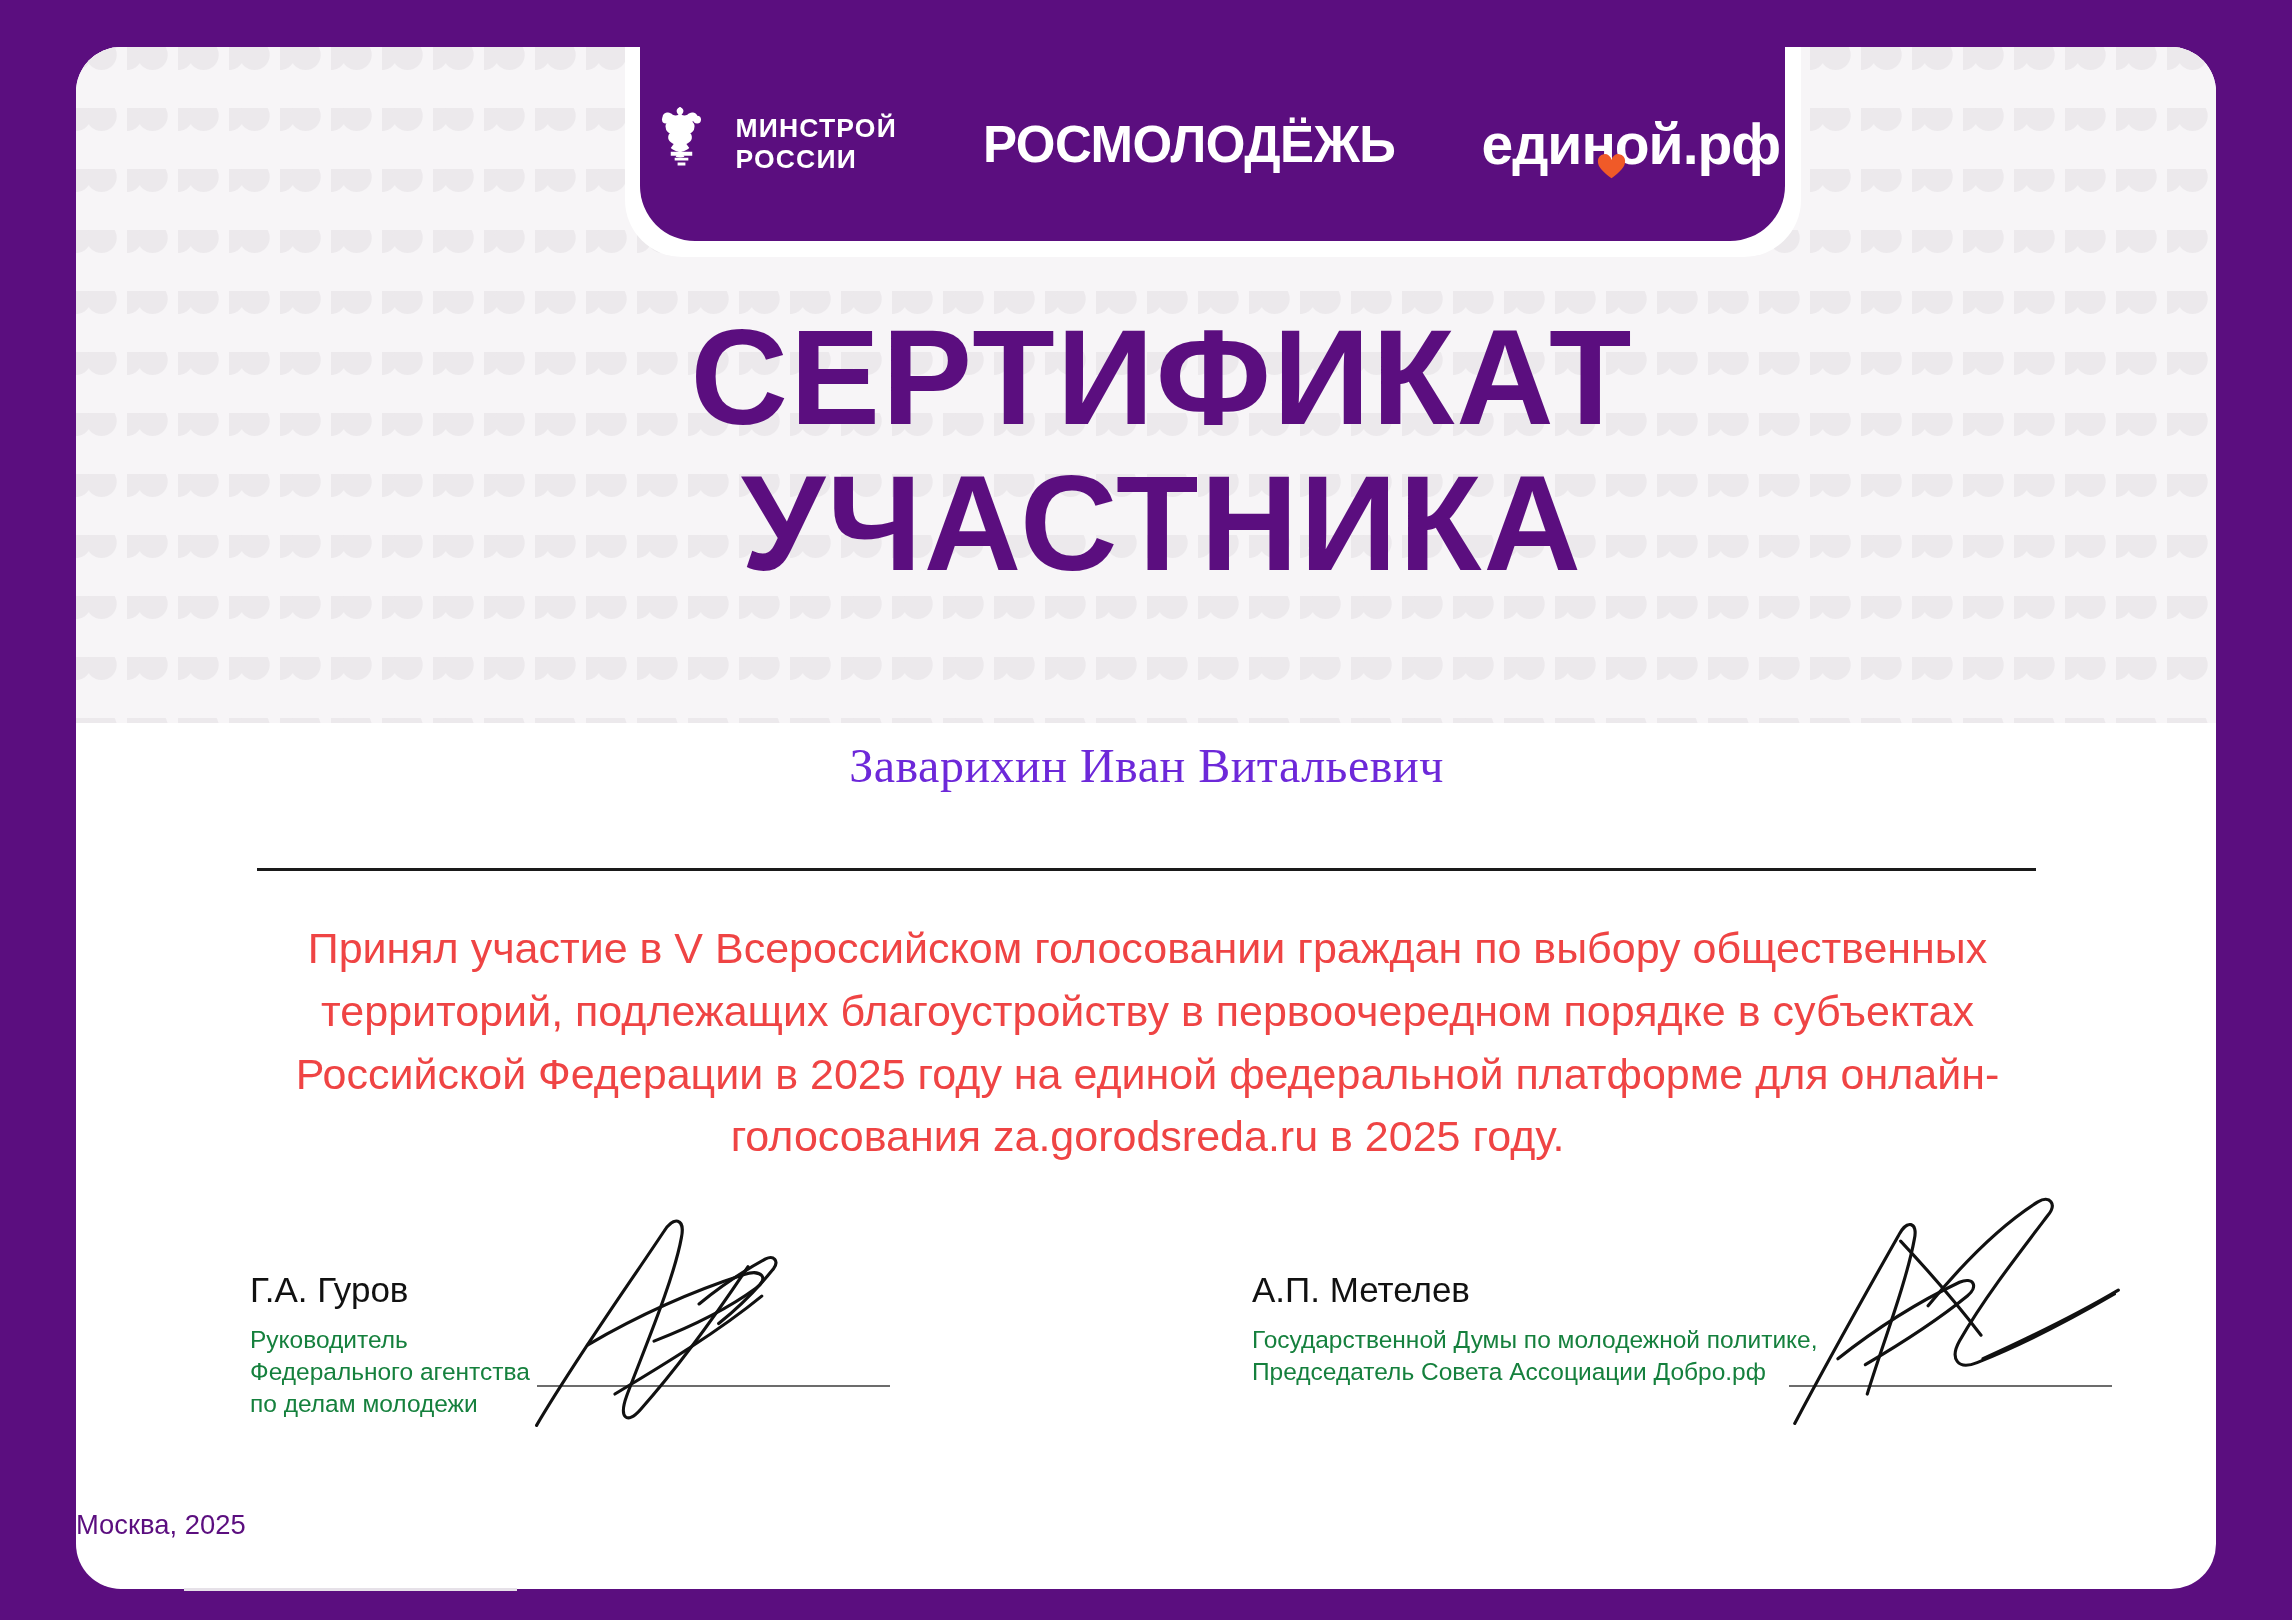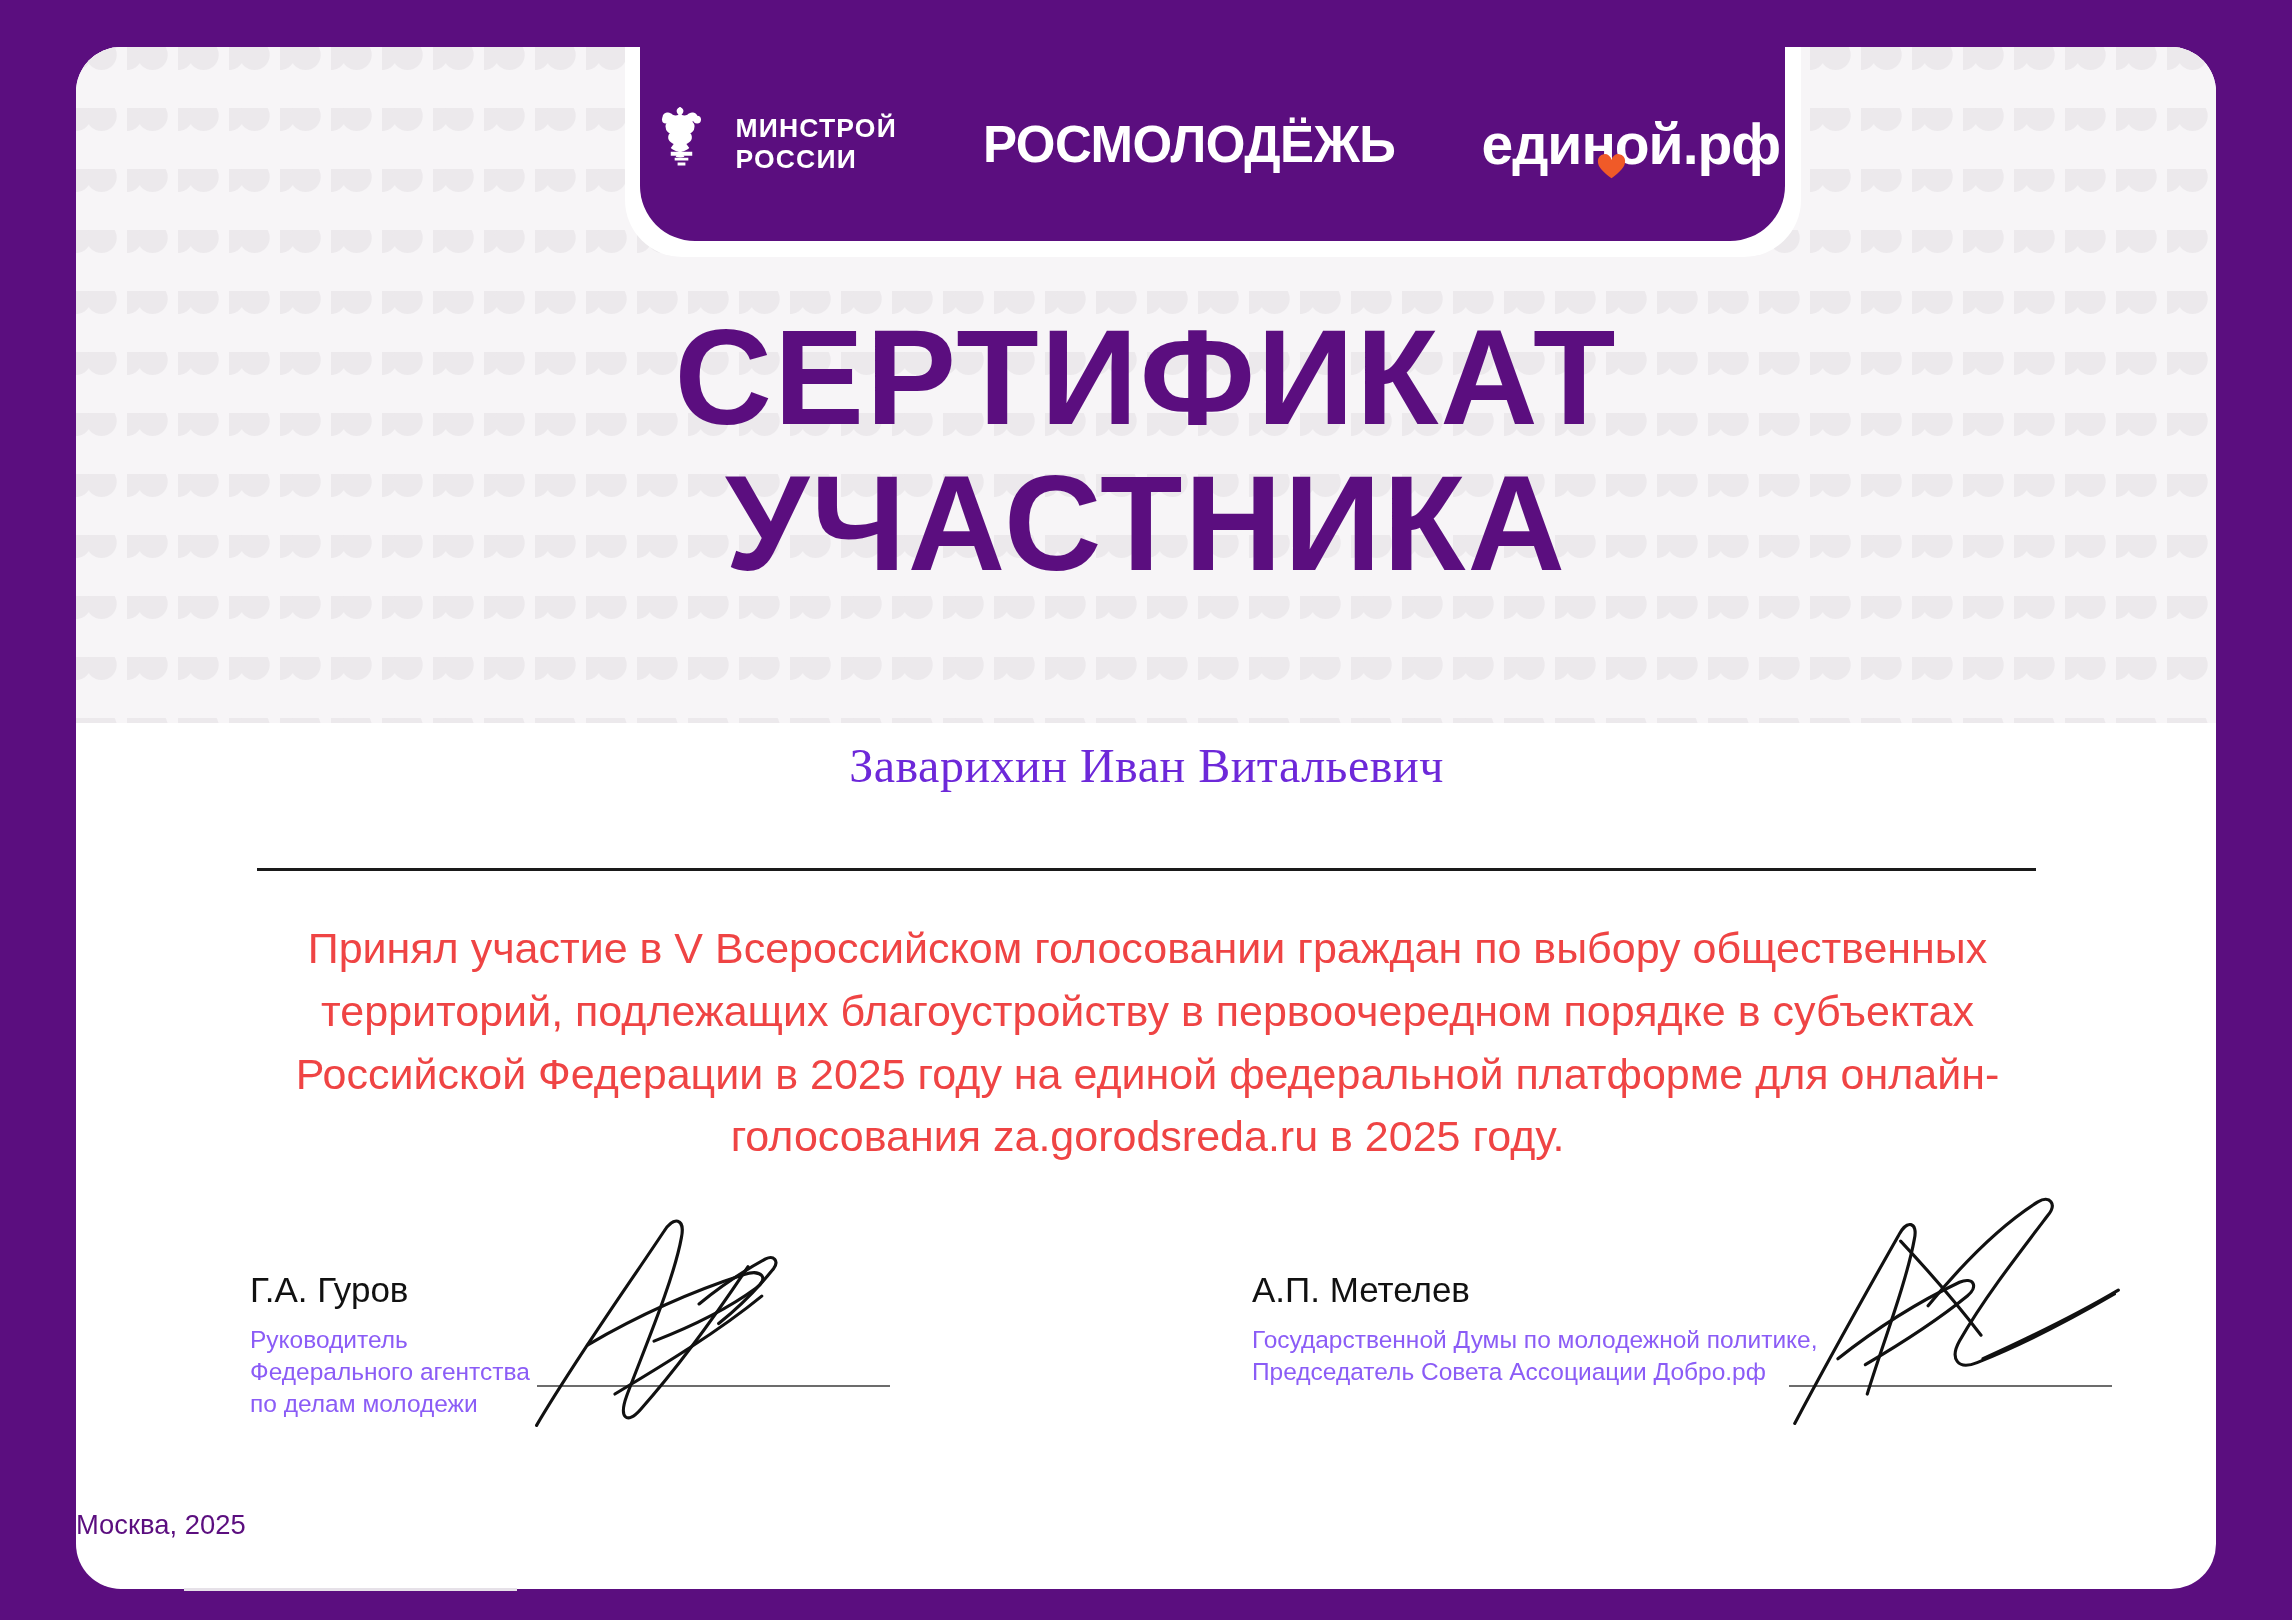--- a/index.html
+++ b/index.html
@@ -127,21 +127,21 @@
     position: absolute;
     left: 116px;
     top: 43px;
     width: 29px;
     height: 25.5px;
   }
 
   
   .title-wrap {
     position: absolute;
-    left: 0;
+    left: 16px;
     top: 267px;
     width: 2140px;
     text-align: center;
     color: #5B0E7F;
     font-weight: bold;
     line-height: 0.95;
     letter-spacing: 2px;
   }
   .title-line1 {
     font-size: 135px;
@@ -196,21 +196,21 @@
 
   .sig-name {
     font-size: 35px;
     color: #111111;
     margin-bottom: 13.7px;
     white-space: nowrap;
   }
   .sig-role {
     font-size: 24.5px;
     line-height: 1.32;
-    color: #8b5cf6;
+    color: #15803d;
   }
   .sig-line {
     position: absolute;
     height: 2px;
     background: #6c6c6c;
   }
   .sig-line-left  { left: 461px;  top: 1338px; width: 353px; }
   .sig-line-right { left: 1713px; top: 1338px; width: 323px; }
 
   .sig-svg { position: absolute; }

